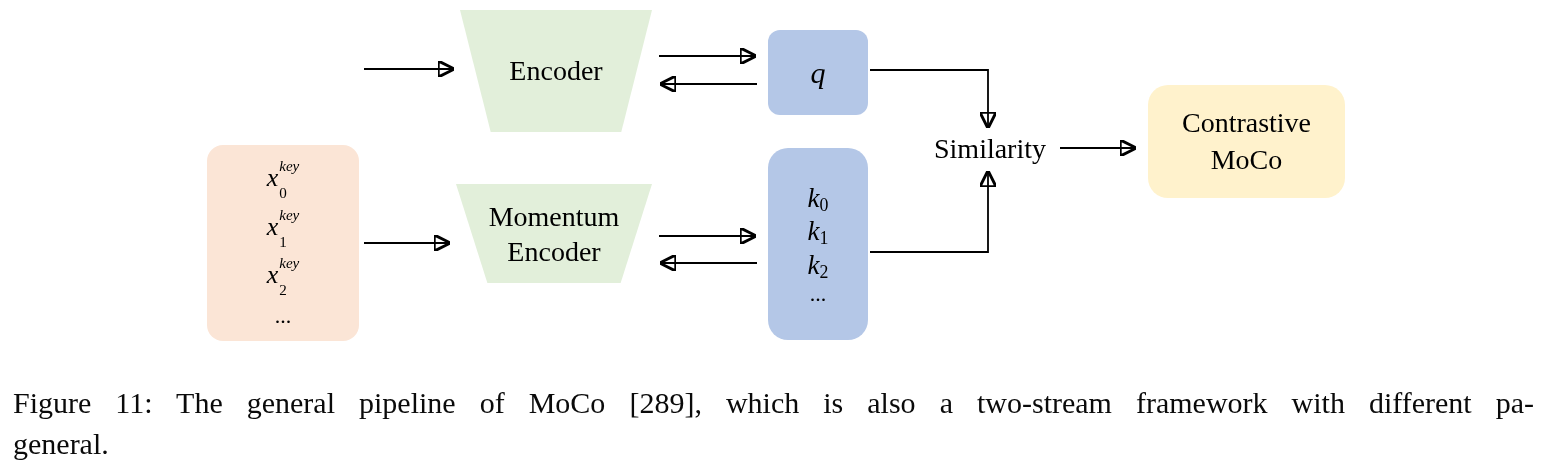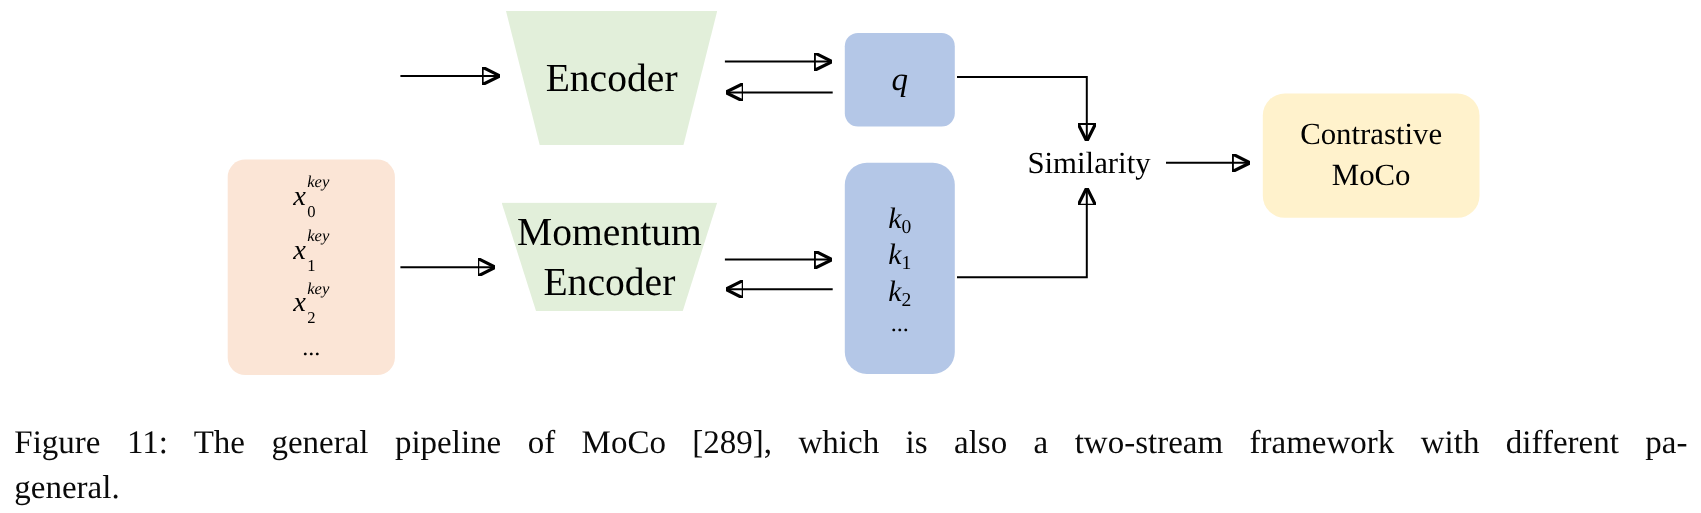--- a/index.html
+++ b/index.html
@@ -40,21 +40,21 @@
     left: 207px; top: 145px; width: 152px; height: 196px;
     background: var(--peach); border-radius: 16px;
     flex-direction: column;
     font-size: 26px;
     padding: 8px 0;
     justify-content: space-evenly;
   }
   .trapezoid {
     background: var(--green);
     clip-path: polygon(0% 0%, 100% 0%, 84% 100%, 16% 100%);
-    font-size: 36px;
+    font-size: 28px;
   }
   .encoder-shape { left: 460px; top: 10px; width: 192px; height: 122px; }
   .momentum-shape { left: 456px; top: 184px; width: 196px; height: 99px; flex-direction: column; line-height: 1.25; }
   .q-box {
     left: 768px; top: 30px; width: 100px; height: 85px;
     background: var(--blue); border-radius: 12px;
     font-size: 30px;
   }
   .k-box {
     left: 768px; top: 148px; width: 100px; height: 192px;

